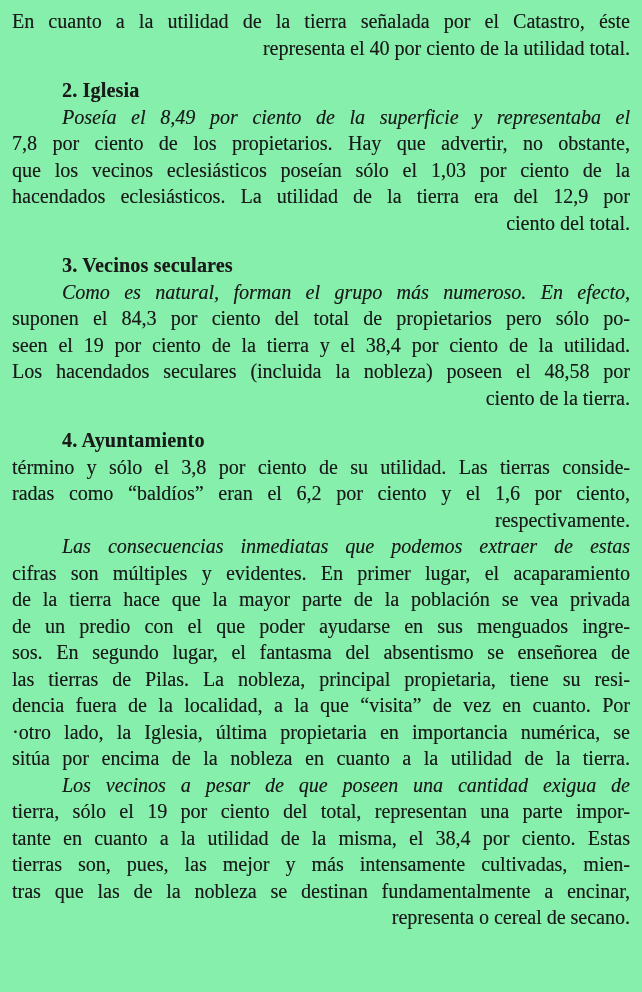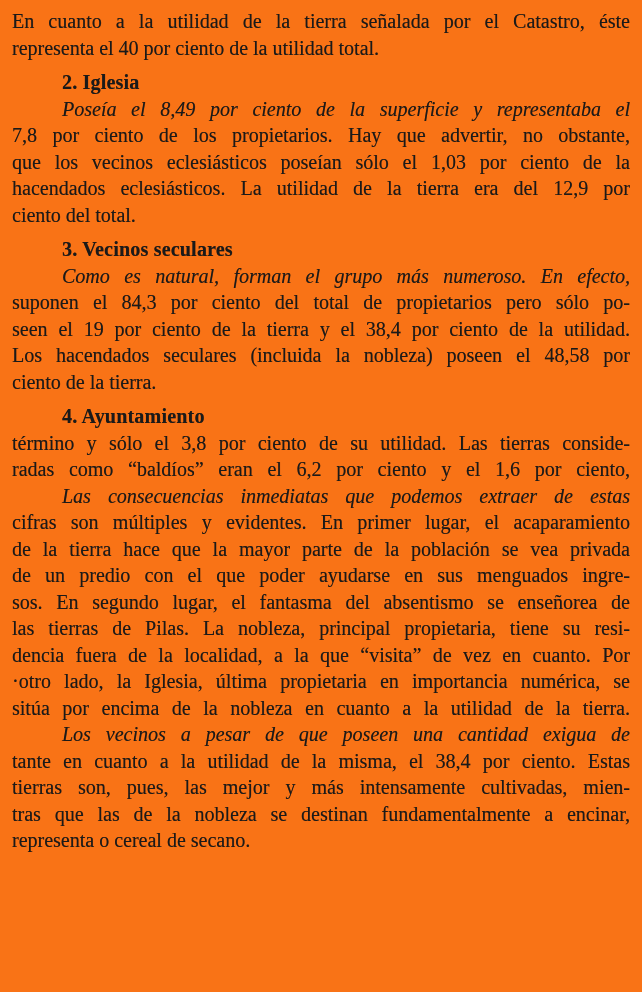--- a/index.html
+++ b/index.html
@@ -8,49 +8,49 @@
   }
   body {
     width: 642px;
     height: 992px;
     overflow: hidden;
   }
   .page {
     position: relative;
     width: 642px;
     height: 992px;
-    background: #f97316;
+    background: #86efac;
     font-family: "Liberation Serif", "DejaVu Serif", serif;
     color: #1a1a1a;
     overflow: hidden;
   }
   .textblock {
     position: absolute;
     left: 12px;
     top: 8px;
     width: 618px;
     font-size: 20px;
     line-height: 26.5px;
     text-shadow: 0.2px 0.2px 0 rgba(10,10,10,0.45);
   }
   .ln {
-    text-align: left;
+    text-align: right;
     white-space: normal;
   }
   .j {
     text-align: justify;
     text-align-last: justify;
   }
   .ind {
     text-indent: 50px;
     font-style: italic;
   }
   .heading {
     font-weight: bold;
-    margin-top: 8px;
+    margin-top: 16px;
     text-indent: 50px;
     letter-spacing: 0.2px;
   }
 </style>
 </head>
 <body>
 
 <div class="page">
   <div class="textblock">
 
@@ -67,31 +67,33 @@
     <div class="heading">3. Vecinos seculares</div>
     <div class="ln j ind">Como es natural, forman el grupo más numeroso. En efecto,</div>
     <div class="ln j">suponen el 84,3 por ciento del total de propietarios pero sólo po-</div>
     <div class="ln j">seen el 19 por ciento de la tierra y el 38,4 por ciento de la utilidad.</div>
     <div class="ln j">Los hacendados seculares (incluida la nobleza) poseen el 48,58 por</div>
     <div class="ln">ciento de la tierra.</div>
 
     <div class="heading">4. Ayuntamiento</div>
     <div class="ln j">término y sólo el 3,8 por ciento de su utilidad. Las tierras conside-</div>
     <div class="ln j">radas como “baldíos” eran el 6,2 por ciento y el 1,6 por ciento,</div>
+    <div class="ln">respectivamente.</div>
 
     <div class="ln j ind">Las consecuencias inmediatas que podemos extraer de estas</div>
     <div class="ln j">cifras son múltiples y evidentes. En primer lugar, el acaparamiento</div>
     <div class="ln j">de la tierra hace que la mayor parte de la población se vea privada</div>
     <div class="ln j">de un predio con el que poder ayudarse en sus menguados ingre-</div>
     <div class="ln j">sos. En segundo lugar, el fantasma del absentismo se enseñorea de</div>
     <div class="ln j">las tierras de Pilas. La nobleza, principal propietaria, tiene su resi-</div>
     <div class="ln j">dencia fuera de la localidad, a la que “visita” de vez en cuanto. Por</div>
     <div class="ln j">·otro lado, la Iglesia, última propietaria en importancia numérica, se</div>
     <div class="ln j">sitúa por encima de la nobleza en cuanto a la utilidad de la tierra.</div>
 
     <div class="ln j ind">Los vecinos a pesar de que poseen una cantidad exigua de</div>
+    <div class="ln j">tierra, sólo el 19 por ciento del total, representan una parte impor-</div>
     <div class="ln j">tante en cuanto a la utilidad de la misma, el 38,4 por ciento. Estas</div>
     <div class="ln j">tierras son, pues, las mejor y más intensamente cultivadas, mien-</div>
     <div class="ln j">tras que las de la nobleza se destinan fundamentalmente a encinar,</div>
     <div class="ln">representa o cereal de secano.</div>
 
   </div>
 </div>
 
 </body></html>

